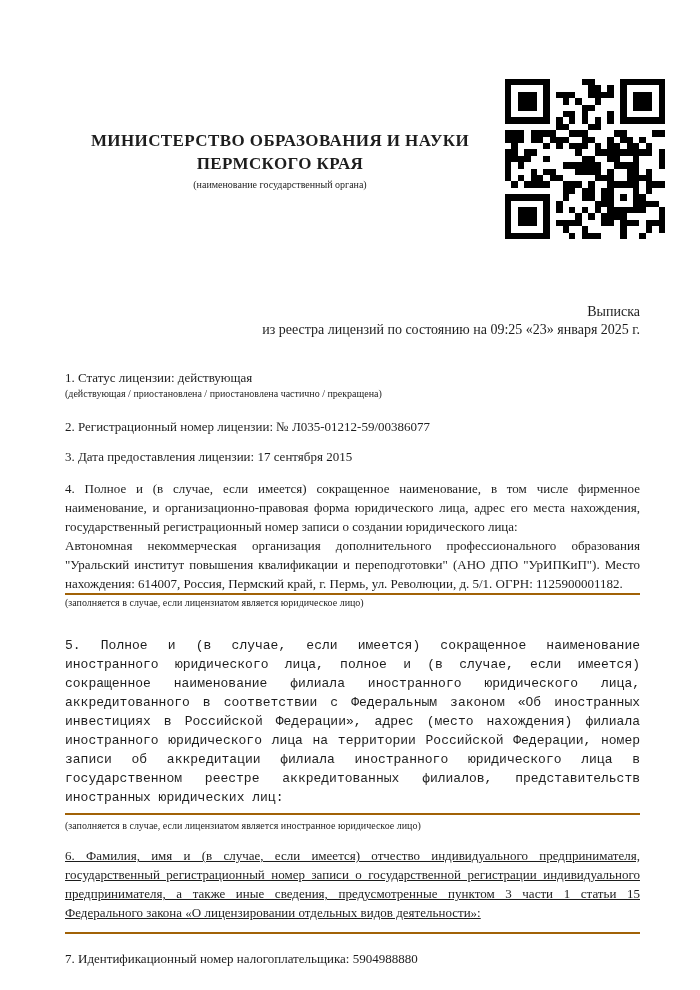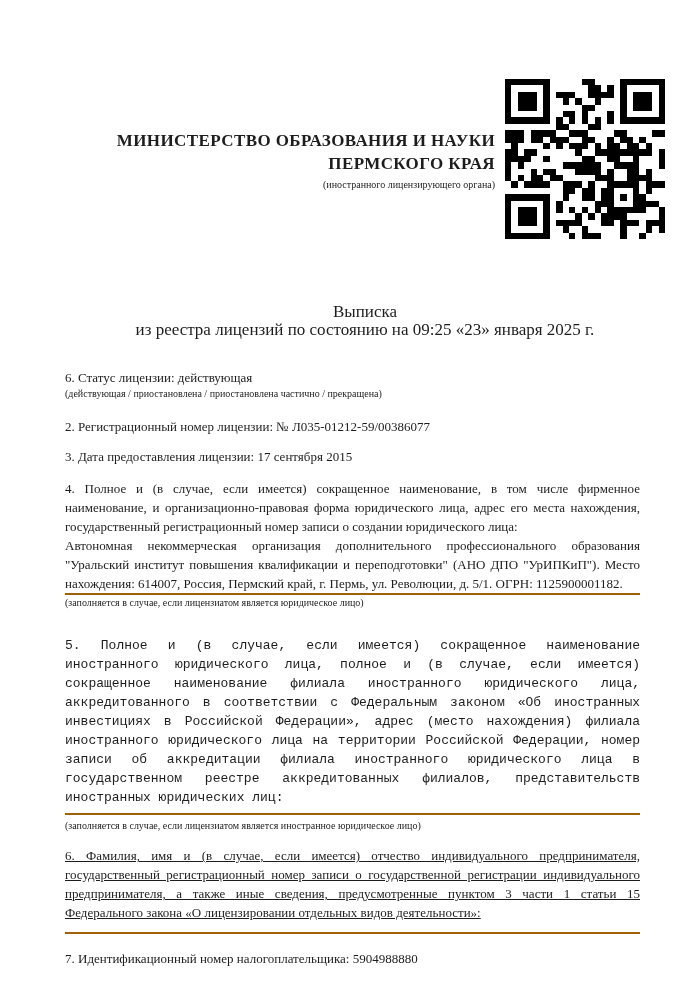--- a/index.html
+++ b/index.html
@@ -14,21 +14,21 @@
   }
   .header-row {
     display: flex;
     justify-content: space-between;
     align-items: flex-start;
     padding: 79px 35px 0 65px;
   }
   .ministry {
     width: 430px;
     margin-top: 50px;
-    text-align: right;
+    text-align: center;
   }
   .ministry-name {
     font-weight: bold;
     font-size: 17px;
     line-height: 23px;
     letter-spacing: 0.4px;
   }
   .small-caption {
     font-size: 10px;
     line-height: 14px;
@@ -38,22 +38,22 @@
     width: 160px;
     height: 160px;
     flex: 0 0 auto;
   }
   .content {
     padding: 0 60px 0 65px;
   }
   .doc-title {
     margin-top: 64px;
     padding-left: 25px;
-    text-align: center;
-    font-size: 17px;
+    text-align: right;
+    font-size: 14px;
     line-height: 17.5px;
     font-family: Liberation Serif, serif;
   }
   .line-item {
     font-size: 13px;
     line-height: 19px;
   }
   .para {
     font-size: 13px;
     line-height: 19px;
@@ -85,21 +85,21 @@
 </style>
 </head>
 <body>
 
 <div class="page">
 
   <div class="header-row">
     <div class="ministry">
       <div class="ministry-name">МИНИСТЕРСТВО ОБРАЗОВАНИЯ И НАУКИ</div>
       <div class="ministry-name">ПЕРМСКОГО КРАЯ</div>
-      <div class="small-caption">(иностранного лицензирующего органа)</div>
+      <div class="small-caption">(наименование государственный органа)</div>
     </div>
     <svg id="qr-svg" class="qr" viewBox="0 0 160 160" shape-rendering="crispEdges" fill="#000000">
         <rect x="0.0" y="0.0" width="6.4" height="6.4"></rect>
         <rect x="6.4" y="0.0" width="6.4" height="6.4"></rect>
         <rect x="12.8" y="0.0" width="6.4" height="6.4"></rect>
         <rect x="19.2" y="0.0" width="6.4" height="6.4"></rect>
         <rect x="25.6" y="0.0" width="6.4" height="6.4"></rect>
         <rect x="32.0" y="0.0" width="6.4" height="6.4"></rect>
         <rect x="38.4" y="0.0" width="6.4" height="6.4"></rect>
         <rect x="76.8" y="0.0" width="6.4" height="6.4"></rect>
@@ -413,21 +413,21 @@
       </svg>
   </div>
 
   <div class="content">
 
     <div class="doc-title">
       <div>Выписка</div>
       <div>из реестра лицензий по состоянию на 09:25 «23» января 2025 г.</div>
     </div>
 
-    <div class="line-item mt-item1">6. Статус лицензии: действующая</div>
+    <div class="line-item mt-item1">1. Статус лицензии: действующая</div>
     <div class="fill-caption">(действующая / приостановлена / приостановлена частично / прекращена)</div>
 
     <div class="line-item mt-item2">2. Регистрационный номер лицензии: № Л035-01212-59/00386077</div>
 
     <div class="line-item mt-item3">3. Дата предоставления лицензии: 17 сентября 2015</div>
 
     <div class="para bordered mt-item4">
       <div>4. Полное и (в случае, если имеется) сокращенное наименование, в том числе фирменное наименование, и организационно-правовая форма юридического лица, адрес его места нахождения, государственный регистрационный номер записи о создании юридического лица:</div>
       <div>Автономная некоммерческая организация дополнительного профессионального образования "Уральский институт повышения квалификации и переподготовки" (АНО ДПО "УрИПКиП"). Место нахождения: 614007, Россия, Пермский край, г. Пермь, ул. Революции, д. 5/1. ОГРН: 1125900001182.</div>
     </div>

